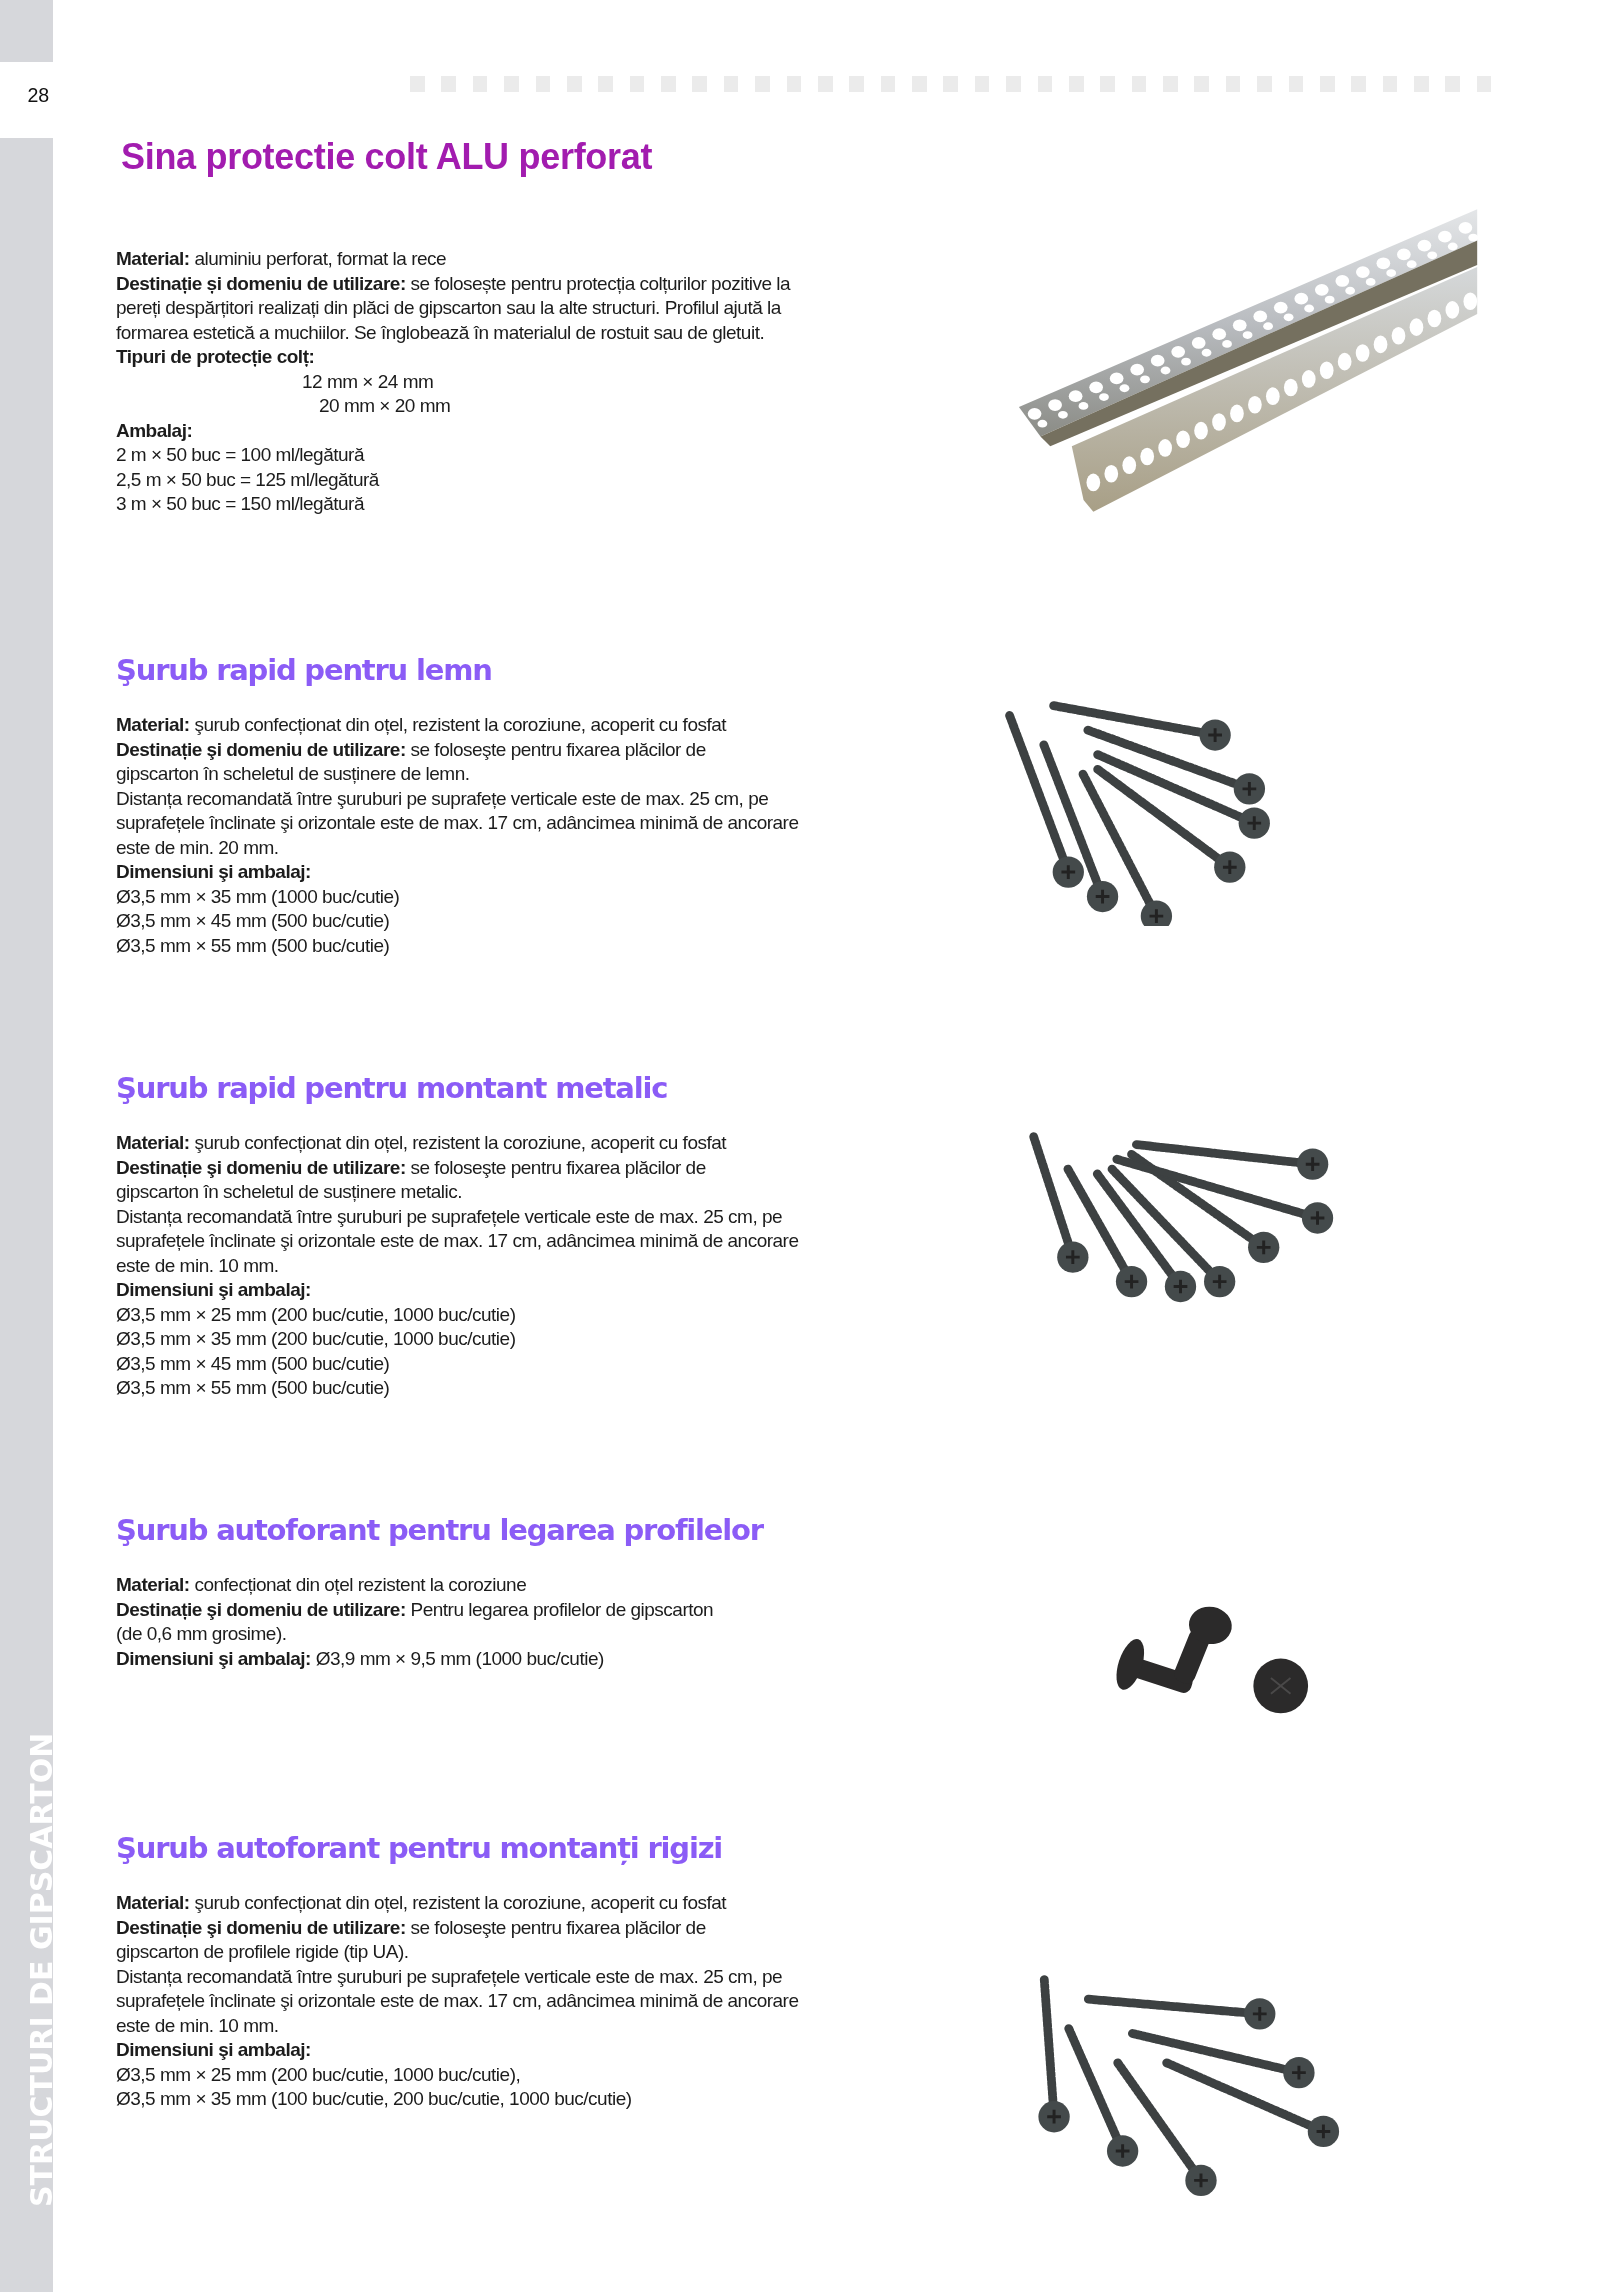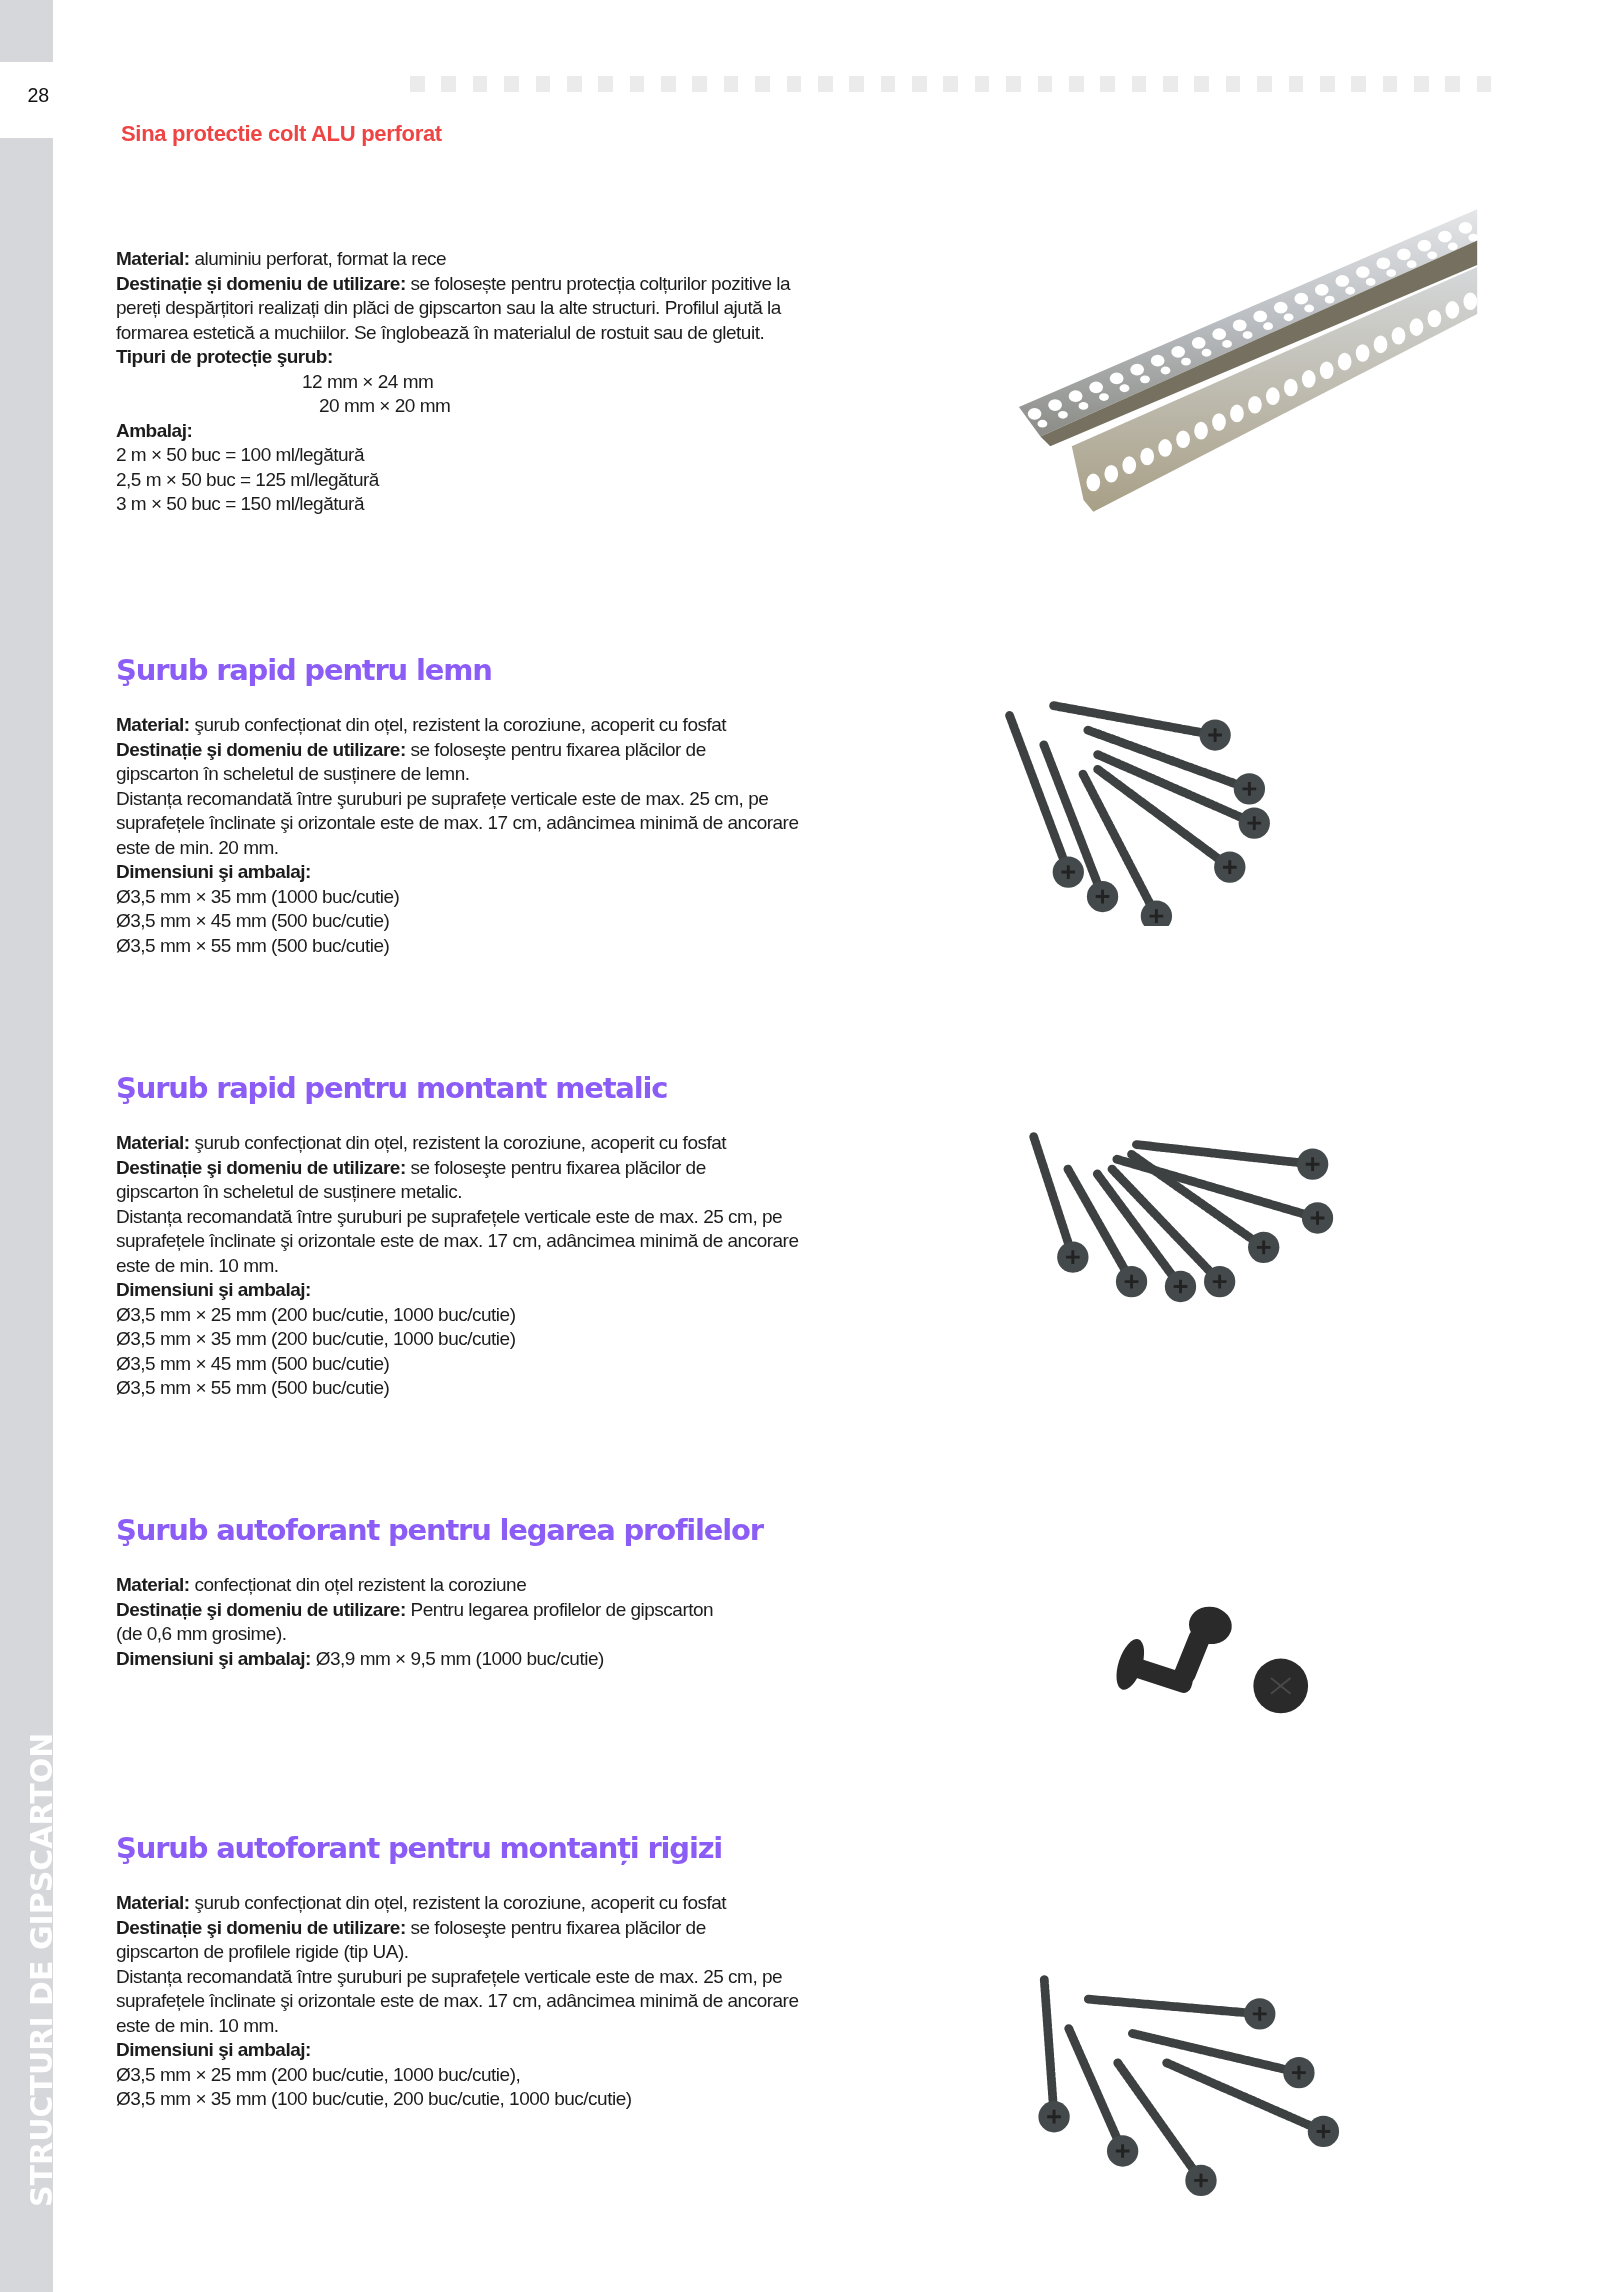--- a/index.html
+++ b/index.html
@@ -6,22 +6,22 @@
   body { width: 1621px; height: 2293px; position: relative; overflow: hidden;
          font-family: "Liberation Sans", sans-serif; color: #1a1a1a; }
   .sidebar-top { position: absolute; left: 0; top: 0; width: 53px; height: 62px; background: #d6d7db; }
   .sidebar-main { position: absolute; left: 0; top: 138px; width: 53px; height: 2154px; background: #d6d7db; }
   .page-number { position: absolute; left: 27.4px; top: 84px; font-weight: normal; font-size: 19.6px; color: #111; }
   .vertical-label { position: absolute; left: 27.4px; top: 2225px; transform-origin: 0 0; transform: rotate(-90deg);
                     font-family: "DejaVu Sans", sans-serif; font-weight: bold; font-size: 30px; color: #ffffff;
                     white-space: nowrap; letter-spacing: 0px; line-height: 1; margin-top: -17.6px; }
   .dots { position: absolute; left: 410px; top: 76px; display: flex; gap: 16.7px; }
   .dot { width: 14.7px; height: 15.7px; background: #ebebeb; }
-  .main-title { position: absolute; left: 121px; top: 121px; font-family: "Liberation Sans", sans-serif; font-weight: bold;
-                font-size: 22px; color: #ef4444; letter-spacing: -0.3px; }
+  .main-title { position: absolute; left: 121px; top: 136px; font-family: "Liberation Sans", sans-serif; font-weight: bold;
+                font-size: 36px; color: #a21caf; letter-spacing: -0.3px; }
   .section-title { position: absolute; left: 116px; font-family: "DejaVu Sans", sans-serif; font-weight: bold;
                    font-size: 29px; color: #8b5cf6; letter-spacing: -1.2px; white-space: nowrap; }
   .block { position: absolute; left: 116px; width: 814px; font-size: 19px; line-height: 24.5px; letter-spacing: -0.5px; color: #1c1c1c; }
   .block .line { white-space: nowrap; }
   .block b { font-weight: bold; margin-top: 20px; }
   .indent1 { padding-left: 186px; }
   .indent2 { padding-left: 203px; }
   .product-image { position: absolute; }
   svg { display: block; }
 </style>
@@ -70,21 +70,21 @@
     <div class="dot"></div>
     <div class="dot"></div>
   </div>
 
 <div class="main-title">Sina protectie colt  ALU perforat</div>
 <div class="block" style="top:247px;">
   <div class="line"><b>Material:</b><span> aluminiu perforat, format la rece</span></div>
   <div class="line"><b>Destinație și domeniu de utilizare:</b><span> se folosește pentru protecția colțurilor pozitive la</span></div>
   <div class="line">pereți despărțitori realizați din plăci de gipscarton sau la alte structuri. Profilul ajută la</div>
   <div class="line">formarea estetică a muchiilor. Se înglobează în materialul de rostuit sau de gletuit.</div>
-  <div class="line"><b>Tipuri de protecție şurub:</b></div>
+  <div class="line"><b>Tipuri de protecție colț:</b></div>
   <div class="line indent1">12 mm × 24 mm</div>
   <div class="line indent2">20 mm × 20 mm</div>
   <div class="line"><b>Ambalaj:</b></div>
   <div class="line">2 m × 50 buc = 100 ml/legătură</div>
   <div class="line">2,5 m × 50 buc = 125 ml/legătură</div>
   <div class="line">3 m × 50 buc = 150 ml/legătură</div>
 </div>
 <div class="product-image" style="left:1015px; top:206px;">
   <svg width="470" height="309" viewBox="0 0 480 315">
     <defs>

